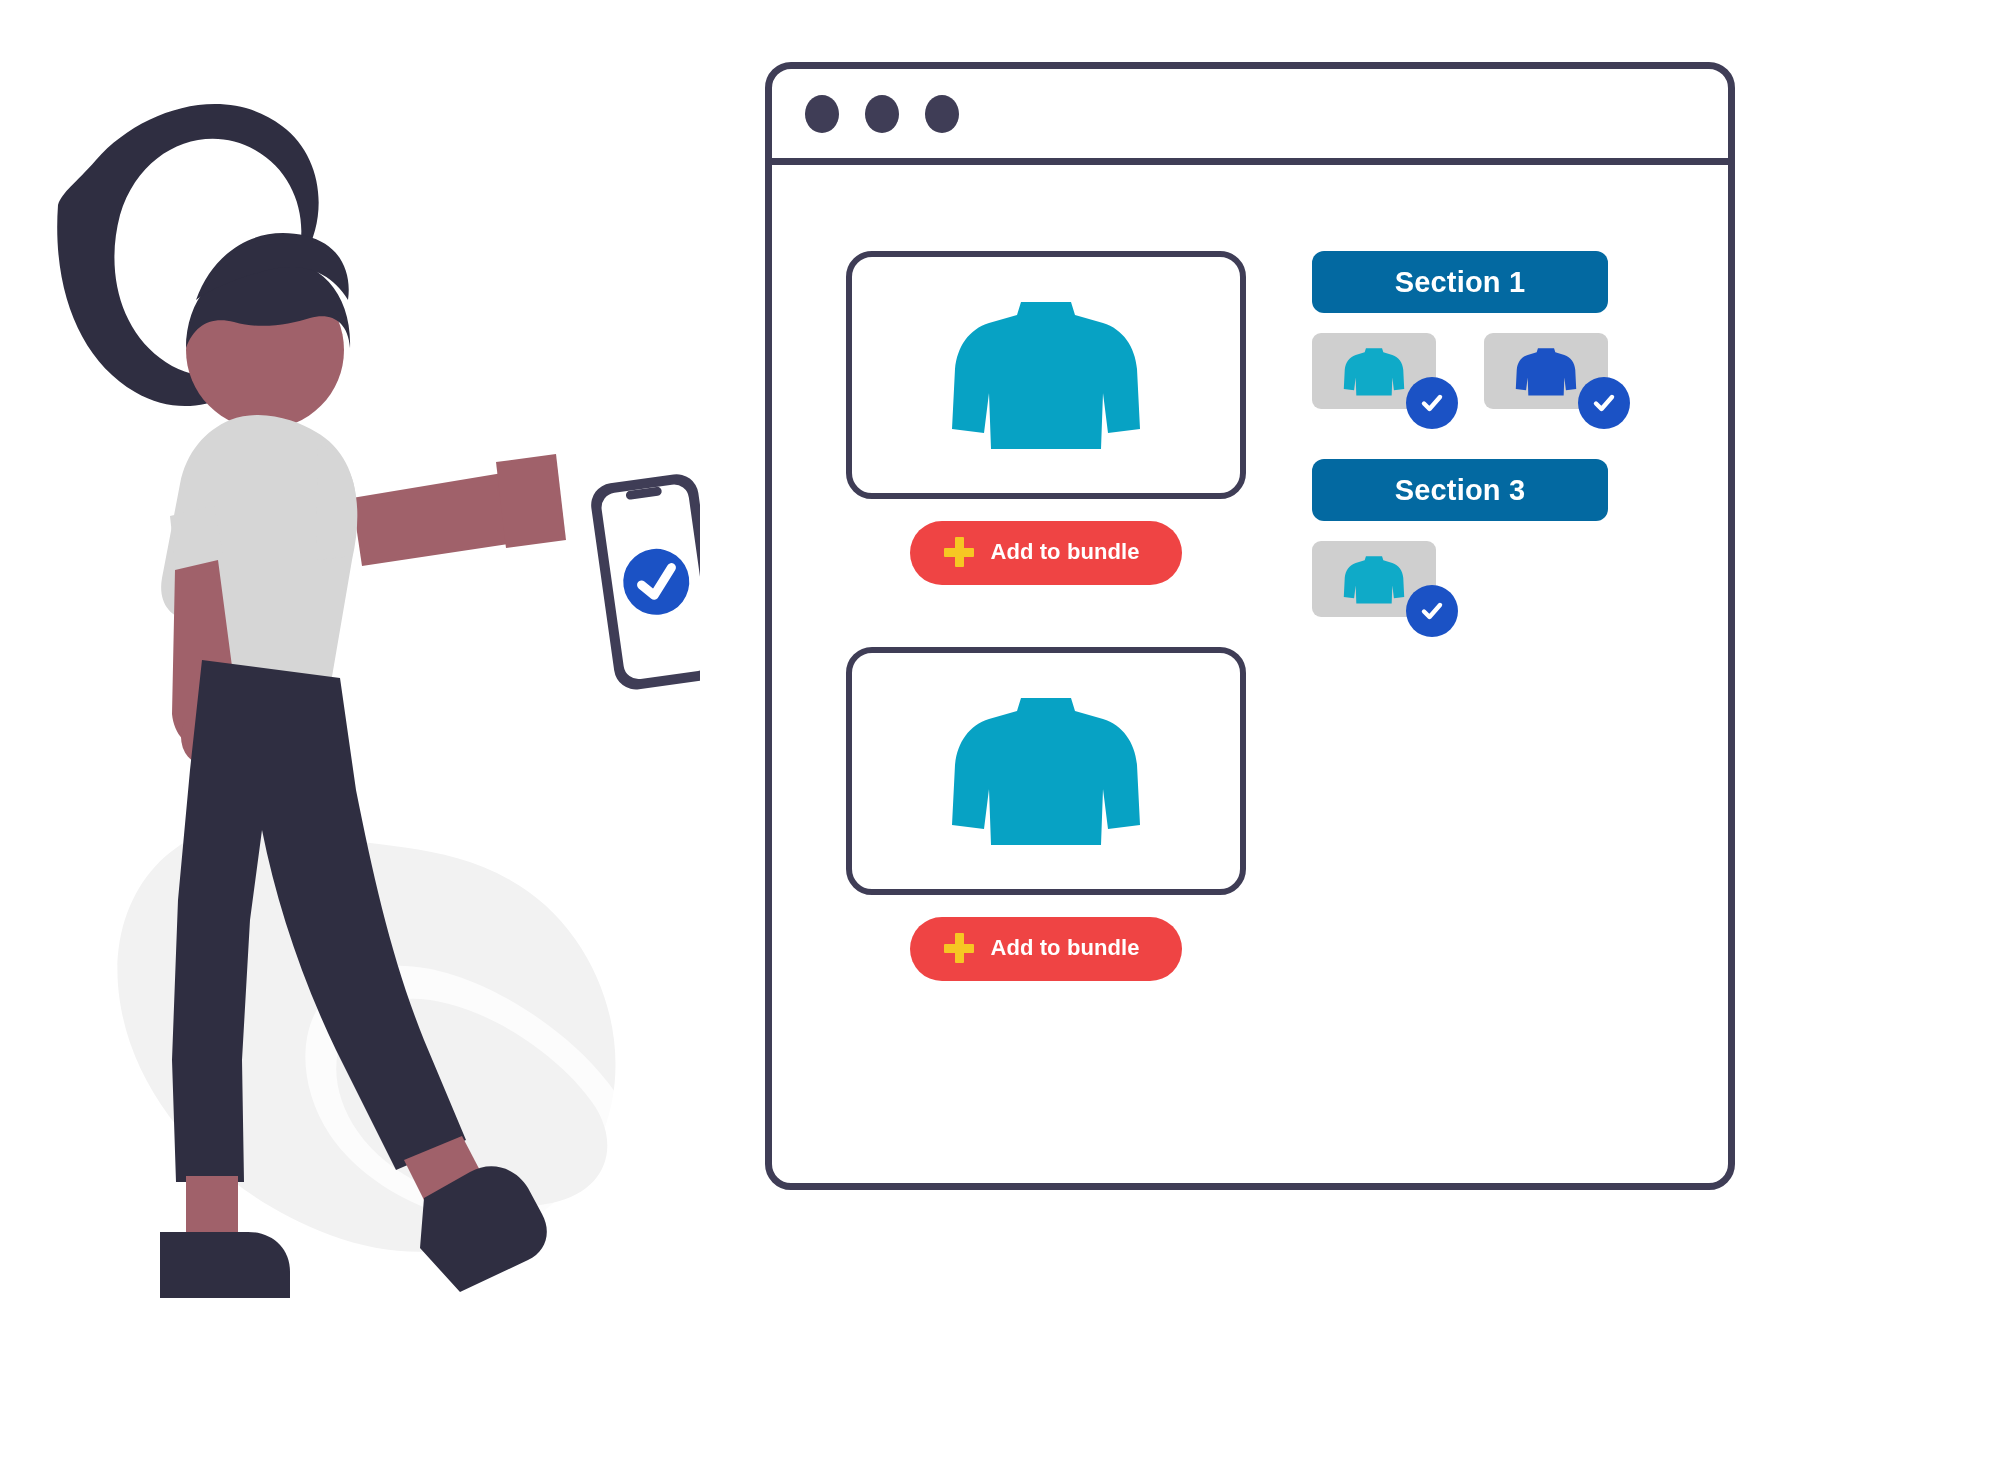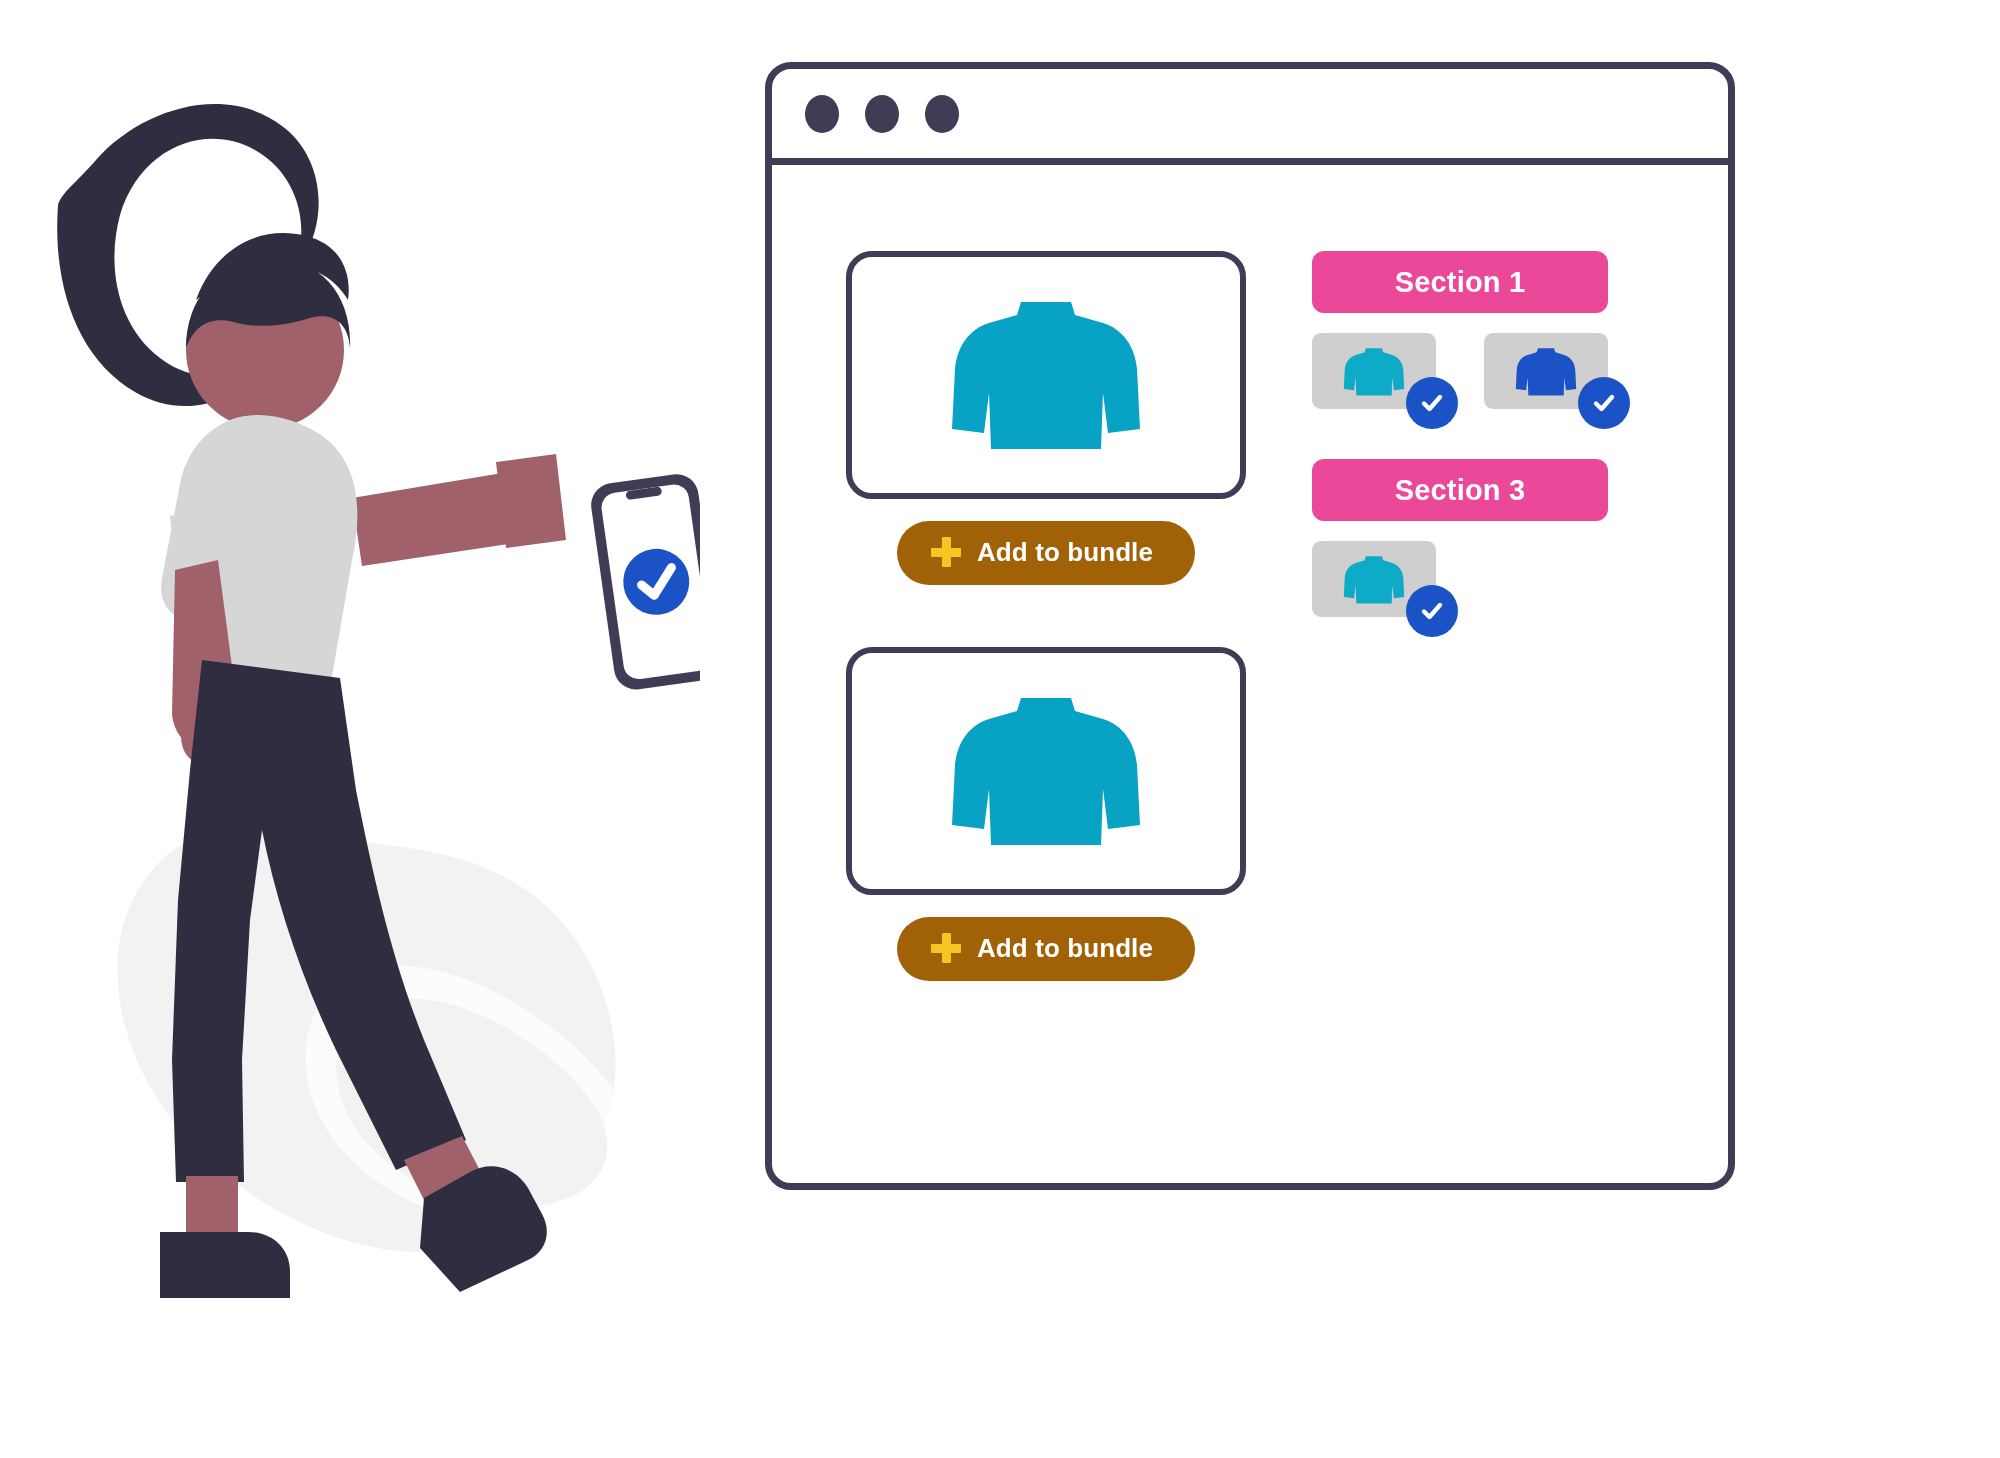--- a/index.html
+++ b/index.html
@@ -31,38 +31,38 @@
   .product-col{position:absolute;left:74px;top:86px;width:400px;}
   .card{
     width:400px;height:248px;border:6px solid #3F3D56;border-radius:26px;
     background:#fff;box-sizing:border-box;
     display:flex;align-items:center;justify-content:center;
   }
   .card + .btn-wrap{margin-top:22px;}
   .btn-wrap{display:flex;justify-content:center;}
   .add-btn{
     display:inline-flex;align-items:center;gap:16px;
-    background:#a16207;color:#ffffff;border:none;border-radius:34px;
+    background:#ef4444;color:#ffffff;border:none;border-radius:34px;
     padding:16px 42px 18px 34px;cursor:pointer;
     font-family:"Liberation Sans", sans-serif;
-    font-size:26px;font-weight:600;letter-spacing:.1px;line-height:1;
+    font-size:22px;font-weight:600;letter-spacing:.1px;line-height:1;
   }
   .plus{position:relative;width:30px;height:30px;flex:0 0 30px;}
   .plus::before,.plus::after{
     content:"";position:absolute;background:#F6C723;border-radius:1px;
   }
   .plus::before{left:11px;top:0;width:9px;height:30px;}
   .plus::after{top:11px;left:0;width:30px;height:9px;}
 
   .spacer{height:62px;}
 
   
   .section-col{position:absolute;left:540px;top:86px;width:330px;}
   .sec-badge{
-    width:296px;height:62px;background:#ec4899;border-radius:12px;
+    width:296px;height:62px;background:#0369a1;border-radius:12px;
     display:flex;align-items:center;justify-content:center;
     color:#ffffff;font-size:29px;font-weight:700;letter-spacing:.2px;
   }
   .thumb-row{display:flex;gap:48px;margin-top:20px;}
   .thumb{
     position:relative;width:124px;height:76px;background:#CFCFCF;border-radius:9px;
     display:flex;align-items:center;justify-content:center;
   }
   .thumb svg{display:block;}
   .check{

